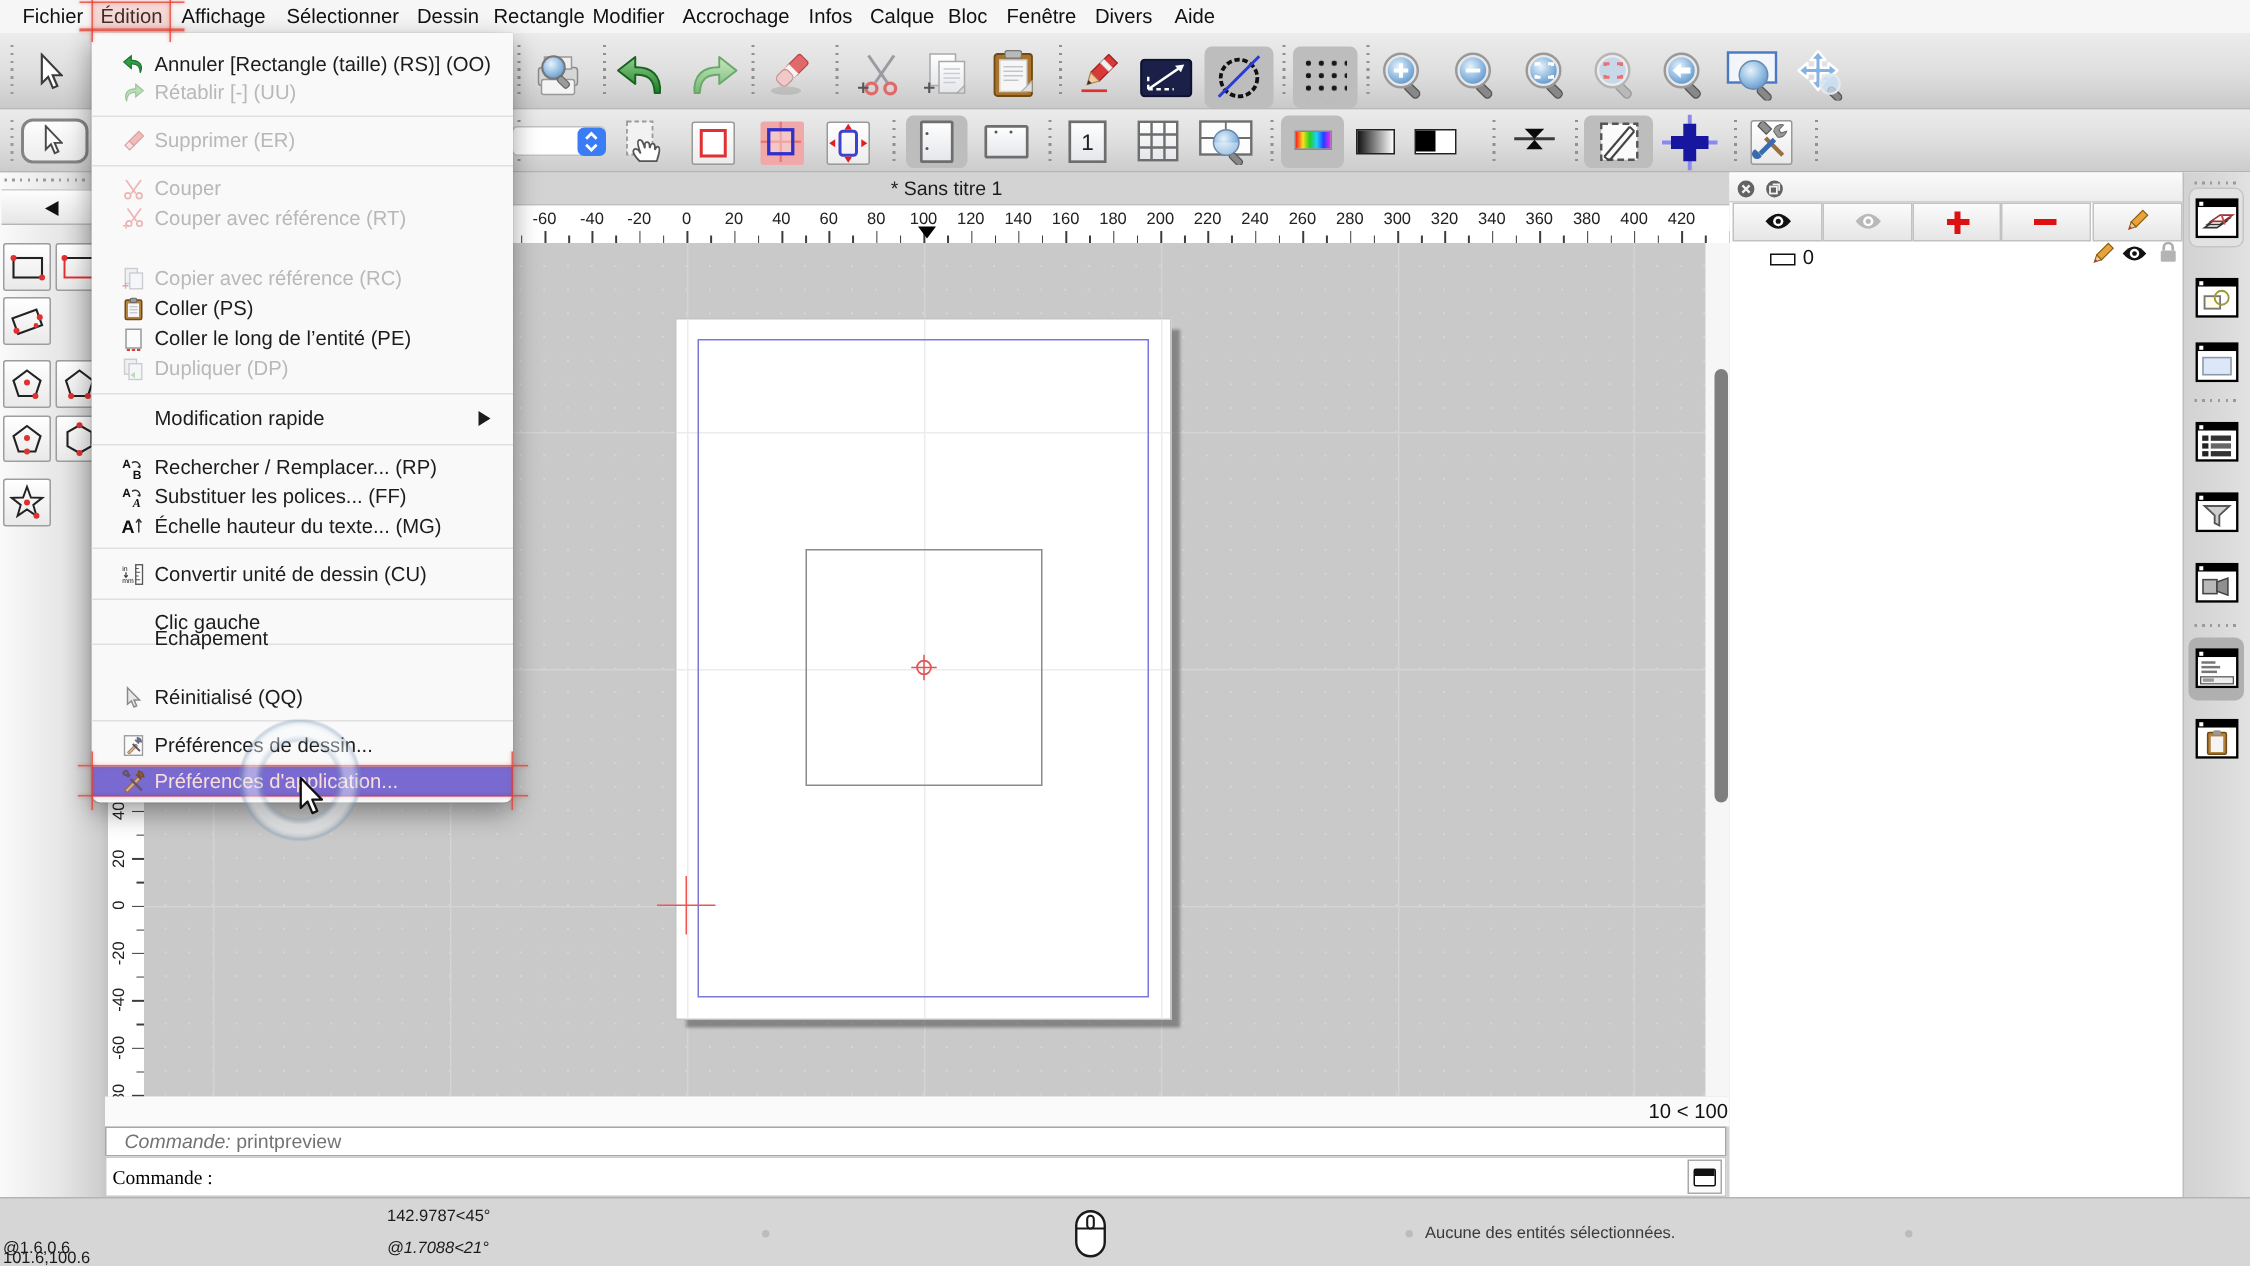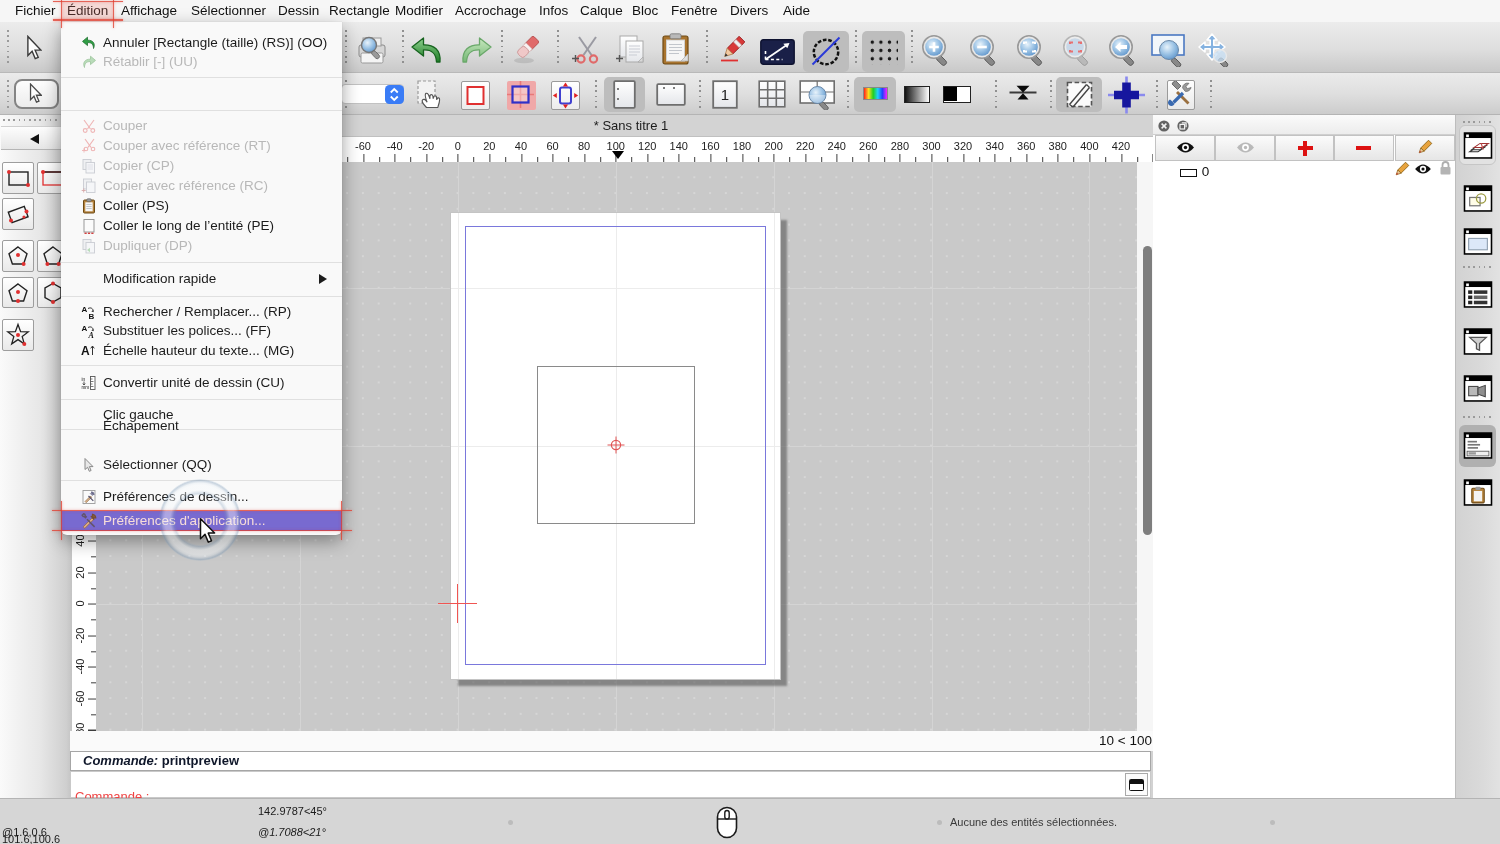--- a/index.html
+++ b/index.html
@@ -552,24 +552,24 @@
     <div class="abs" style="left:342.2px; top:441.4px; width:39px; height:1.1px; background:#f05552;"></div>
     <div class="abs" style="left:361.3px; top:422.4px; width:1.1px; height:39px; background:#f05552;"></div>
   </div>
   <div class="abs" style="left:1136.5px; top:162px; width:16.5px; height:569px; background:#f6f6f6;"></div>
   <div class="abs" style="left:1142.7px; top:246px; width:9px; height:289px; background:#7e7e7e; border-radius:4.5px;"></div>
 
   <div id="zoombar">
       <div style="position:absolute; right:1px; top:2px; font-size:13.5px; color:#111;">10 &lt; 100</div>
     </div>
   <div id="cmdhist">
-      <div style="position:absolute; left:12px; top:1px; font-size:13px; color:#0f172a;font-weight:bold;"><i>Commande:</i> printpreview</div>
+      <div style="position:absolute; left:12px; top:1px; font-size:13px; color:#737373;"><i>Commande:</i> printpreview</div>
     </div>
   <div id="cmdinput">
-      <div style="position:absolute; left:4px; top:17px; font-size:13px; color:#ef4444;">Commande :</div>
+      <div style="position:absolute; left:4px; top:5px; font-size:13px; color:#000000;font-family:Liberation Serif, serif;">Commande :</div>
     <div style="position:absolute; right:2px; top:1px; width:23px; height:23px; border:1px solid #a9a9a9; background:#fbfbfb;">
       <div style="position:absolute; left:3px; top:4.5px; width:15px; height:12px; border:1.5px solid #111; border-radius:1.5px; background:#fff;">
         <div style="position:absolute; left:0; top:0; width:100%; height:4px; background:#111;"></div>
       </div>
     </div>
     </div>
   <div id="statusbar">
     <div style="left:2px; top:6px;margin-top:28px;">101.6,100.6</div>
     <div style="left:2px; top:27px;">@1.6,0.6</div>
     <div style="left:258px; top:6px;">142.9787&lt;45°</div>
@@ -743,20 +743,28 @@
       <svg class="micon" viewBox="0 0 16 16">
           <path d="M12.5 13.5 c2-4.5 0-8.5 -6-8.3 V2.2 L1.5 6.4 l5 4.2 V7.6 c4.5-0.3 6 2.4 6 5.9 z" fill="#2f9e44" stroke="#1e7030" stroke-width="0.8"></path>
         </svg>
       <span class="t">Annuler [Rectangle (taille) (RS)] (OO)</span></div>
     <div class="mi dis" style="top:30.4px;">
       <svg class="micon" viewBox="0 0 16 16">
           <path d="M3.5 13.5 c-2-4.5 0-8.5 6-8.3 V2.2 L14.5 6.4 l-5 4.2 V7.6 c-4.5-0.3 -6 2.4 -6 5.9 z" fill="#b9dcb9" stroke="#9cc49c" stroke-width="0.8"></path>
         </svg>
       <span class="t">Rétablir [-] (UU)</span></div>
     <div class="msep" style="top:55px;"></div>
+    <div class="mi dis" style="top:61.9px;">
+      <svg class="micon" viewBox="0 0 16 16">
+          <g transform="rotate(45 8 8)">
+            <rect x="6" y="1" width="4.4" height="9" fill="#f0bcbc" stroke="#dda0a0" stroke-width="0.8"></rect>
+            <rect x="6" y="10" width="4.4" height="4" fill="#f6e2e2" stroke="#dda0a0" stroke-width="0.8"></rect>
+          </g>
+        </svg>
+      <span class="t">Supprimer (ER)</span></div>
     <div class="msep" style="top:87.9px;"></div>
     <div class="mi dis" style="top:94.2px;">
       <svg class="micon" viewBox="0 0 16 16">
           <g stroke="#eeb4b4" stroke-width="1.1" fill="none">
             <path d="M3 2 l6.5 9"></path>
             <path d="M13 2 l-6.5 9"></path>
             <circle cx="4.2" cy="12.5" r="1.9"></circle>
             <circle cx="11.8" cy="12.5" r="1.9"></circle>
           </g>
         </svg>
@@ -765,29 +773,20 @@
       <svg class="micon" viewBox="0 0 16 16">
           <g stroke="#eeb4b4" stroke-width="1.1" fill="none">
             <path d="M4 1 l6 8.4"></path>
             <path d="M13 1 l-6 8.4"></path>
             <circle cx="5" cy="11" r="1.8"></circle>
             <circle cx="12" cy="11" r="1.8"></circle>
             <path d="M1 12.5 h4 M3 10.5 v4" stroke-width="0.9"></path>
           </g>
         </svg>
       <span class="t">Couper avec référence (RT)</span></div>
-    <div class="mi dis" style="top:134.2px;">
-      <svg class="micon" viewBox="0 0 16 16">
-          <rect x="2" y="1.5" width="8" height="10" fill="#eff0f2" stroke="#c9ccd2" stroke-width="0.9"></rect>
-          <rect x="5" y="4.5" width="8.5" height="10.5" fill="#f5f6f8" stroke="#c9ccd2" stroke-width="0.9"></rect>
-          <g stroke="#d9dce2" stroke-width="0.8">
-            <path d="M6.5 7 h5.5 M6.5 9 h5.5 M6.5 11 h5.5"></path>
-          </g>
-        </svg>
-      <span class="t">Copier (CP)</span></div>
     <div class="mi dis" style="top:154.2px;">
       <svg class="micon" viewBox="0 0 16 16">
           <rect x="2.5" y="1" width="8" height="10" fill="#eff0f2" stroke="#c9ccd2" stroke-width="0.9"></rect>
           <rect x="5.5" y="4" width="8.5" height="10.5" fill="#f5f6f8" stroke="#c9ccd2" stroke-width="0.9"></rect>
           <path d="M0.7 12.5 h4 M2.7 10.5 v4" stroke="#d8a8a8" stroke-width="0.9"></path>
         </svg>
       <span class="t">Copier avec référence (RC)</span></div>
     <div class="mi" style="top:194.3px;">
       <svg class="micon" viewBox="0 0 16 16">
           <rect x="3" y="1.5" width="10" height="12.5" fill="#fbfbfb" stroke="#999" stroke-width="1"></rect>
@@ -852,21 +851,21 @@
         </svg>
       <span class="t">Convertir unité de dessin (CU)</span></div>
     <div class="msep" style="top:376.5px;"></div>
     <div class="mi" style="top:382.5px;"><span class="t">Clic gauche</span></div>
     <div class="msep" style="top:406.9px;"></div>
     <div class="mi" style="top:394px;"><span class="t">Échapement</span></div>
     <div class="mi" style="top:433.2px;">
       <svg class="micon" viewBox="0 0 16 16">
           <path d="M4 1.5 v11 l2.6-2.2 1.7 4 1.8-0.8 -1.7-3.9 h3.6 z" fill="#e8e8e8" stroke="#8a8a8a" stroke-width="1"></path>
         </svg>
-      <span class="t">Sélectionner (QQ)</span></div>
+      <span class="t">Réinitialisé (QQ)</span></div>
     <div class="msep" style="top:457.6px;"></div>
     <div class="mi" style="top:465px;">
       <svg class="micon" viewBox="0 0 16 16">
           <rect x="2" y="1.5" width="12" height="13" fill="#fafafa" stroke="#9a9a9a" stroke-width="0.9"></rect>
           <path d="M4 12.5 L9.5 7 l1.2 1.2 -5.5 5.5 z" fill="#d9b088" stroke="#8a653a" stroke-width="0.6"></path>
           <path d="M12.3 11.8 L7.5 7" stroke="#55506a" stroke-width="1.2"></path>
           <path d="M9 4.2 l2.6 2.6 M10.6 2.8 a3 3 0 0 1 2.6 2.8 l-1.7-0.1 -1-1 z" stroke="#6a6a8a" stroke-width="0.9" fill="#6a6a8a"></path>
         </svg>
       <span class="t">Préférences de dessin...</span></div>
     <div class="mi" style="top:488.5px; color:#fae9e5;">

